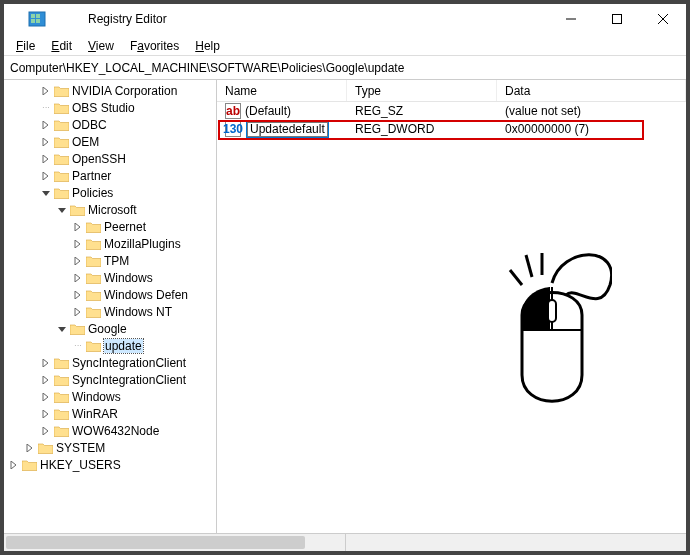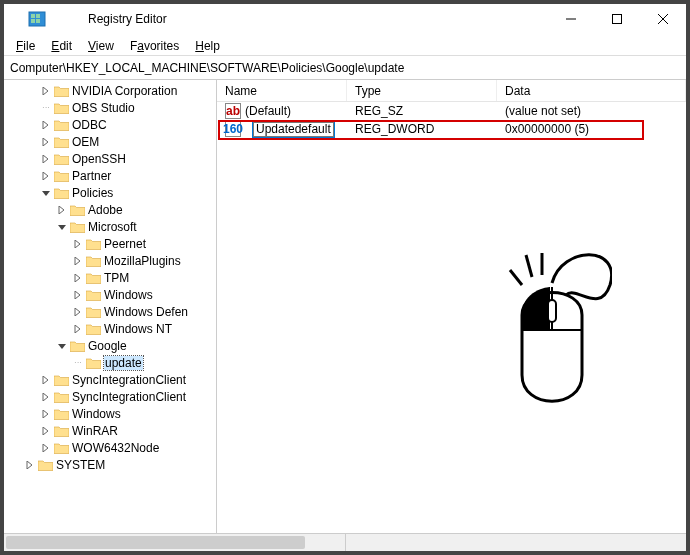--- a/index.html
+++ b/index.html
@@ -141,21 +141,21 @@
   .val-icon.dw { color:#06c; }
   .edit-mode {
     background:#fff;
     border:1px solid #777;
     outline: 1px solid #0078d7;
     outline-offset: 0px;
     padding: 0 2px;
     height: 15px;
     display: inline-flex;
     align-items: center;
-    margin-left: 8px;
+    margin-left: 2px;
   }
   .red-box {
     position:absolute;
     border: 2px solid #d40000;
     pointer-events:none;
   }
   
   .statusbar {
     height:18px;
     border-top:1px solid #ccc;
@@ -291,158 +291,147 @@
             </svg>
           </span>
           <span class="fld"><svg class="folder-svg" viewBox="0 0 15 12">
               <use href="#folder"></use>
             </svg></span>
           <span class="lbl">Policies</span>
         </div>
         <div class="tnode" style="--d: 3;">
           <span class="exp">
             <svg width="8" height="8">
-              <path d="M1 0 L6 4 L1 8 Z" fill="none" stroke="#666"></path>
-            </svg>
-          </span>
-          <span class="fld"><svg class="folder-svg" viewBox="0 0 15 12">
-              <use href="#folder"></use>
-            </svg></span>
-          <span class="lbl">Adobe</span>
+              <path d="M0 2 L8 2 L4 7 Z" fill="#444"></path>
+            </svg>
+          </span>
+          <span class="fld"><svg class="folder-svg" viewBox="0 0 15 12">
+              <use href="#folder"></use>
+            </svg></span>
+          <span class="lbl">Microsoft</span>
+        </div>
+        <div class="tnode" style="--d: 4;">
+          <span class="exp">
+            <svg width="8" height="8">
+              <path d="M1 0 L6 4 L1 8 Z" fill="none" stroke="#666"></path>
+            </svg>
+          </span>
+          <span class="fld"><svg class="folder-svg" viewBox="0 0 15 12">
+              <use href="#folder"></use>
+            </svg></span>
+          <span class="lbl">Peernet</span>
+        </div>
+        <div class="tnode" style="--d: 4;">
+          <span class="exp">
+            <svg width="8" height="8">
+              <path d="M1 0 L6 4 L1 8 Z" fill="none" stroke="#666"></path>
+            </svg>
+          </span>
+          <span class="fld"><svg class="folder-svg" viewBox="0 0 15 12">
+              <use href="#folder"></use>
+            </svg></span>
+          <span class="lbl">MozillaPlugins</span>
+        </div>
+        <div class="tnode" style="--d: 4;">
+          <span class="exp">
+            <svg width="8" height="8">
+              <path d="M1 0 L6 4 L1 8 Z" fill="none" stroke="#666"></path>
+            </svg>
+          </span>
+          <span class="fld"><svg class="folder-svg" viewBox="0 0 15 12">
+              <use href="#folder"></use>
+            </svg></span>
+          <span class="lbl">TPM</span>
+        </div>
+        <div class="tnode" style="--d: 4;">
+          <span class="exp">
+            <svg width="8" height="8">
+              <path d="M1 0 L6 4 L1 8 Z" fill="none" stroke="#666"></path>
+            </svg>
+          </span>
+          <span class="fld"><svg class="folder-svg" viewBox="0 0 15 12">
+              <use href="#folder"></use>
+            </svg></span>
+          <span class="lbl">Windows</span>
+        </div>
+        <div class="tnode" style="--d: 4;">
+          <span class="exp">
+            <svg width="8" height="8">
+              <path d="M1 0 L6 4 L1 8 Z" fill="none" stroke="#666"></path>
+            </svg>
+          </span>
+          <span class="fld"><svg class="folder-svg" viewBox="0 0 15 12">
+              <use href="#folder"></use>
+            </svg></span>
+          <span class="lbl">Windows Defen</span>
+        </div>
+        <div class="tnode" style="--d: 4;">
+          <span class="exp">
+            <svg width="8" height="8">
+              <path d="M1 0 L6 4 L1 8 Z" fill="none" stroke="#666"></path>
+            </svg>
+          </span>
+          <span class="fld"><svg class="folder-svg" viewBox="0 0 15 12">
+              <use href="#folder"></use>
+            </svg></span>
+          <span class="lbl">Windows NT</span>
         </div>
         <div class="tnode" style="--d: 3;">
           <span class="exp">
             <svg width="8" height="8">
               <path d="M0 2 L8 2 L4 7 Z" fill="#444"></path>
             </svg>
           </span>
           <span class="fld"><svg class="folder-svg" viewBox="0 0 15 12">
               <use href="#folder"></use>
             </svg></span>
-          <span class="lbl">Microsoft</span>
-        </div>
-        <div class="tnode" style="--d: 4;">
-          <span class="exp">
-            <svg width="8" height="8">
-              <path d="M1 0 L6 4 L1 8 Z" fill="none" stroke="#666"></path>
-            </svg>
-          </span>
-          <span class="fld"><svg class="folder-svg" viewBox="0 0 15 12">
-              <use href="#folder"></use>
-            </svg></span>
-          <span class="lbl">Peernet</span>
-        </div>
-        <div class="tnode" style="--d: 4;">
-          <span class="exp">
-            <svg width="8" height="8">
-              <path d="M1 0 L6 4 L1 8 Z" fill="none" stroke="#666"></path>
-            </svg>
-          </span>
-          <span class="fld"><svg class="folder-svg" viewBox="0 0 15 12">
-              <use href="#folder"></use>
-            </svg></span>
-          <span class="lbl">MozillaPlugins</span>
-        </div>
-        <div class="tnode" style="--d: 4;">
-          <span class="exp">
-            <svg width="8" height="8">
-              <path d="M1 0 L6 4 L1 8 Z" fill="none" stroke="#666"></path>
-            </svg>
-          </span>
-          <span class="fld"><svg class="folder-svg" viewBox="0 0 15 12">
-              <use href="#folder"></use>
-            </svg></span>
-          <span class="lbl">TPM</span>
-        </div>
-        <div class="tnode" style="--d: 4;">
+          <span class="lbl">Google</span>
+        </div>
+        <div class="tnode sel" style="--d: 4;">
+          <span class="exp">
+            <span class="dotted">···</span>
+          </span>
+          <span class="fld"><svg class="folder-svg" viewBox="0 0 15 12">
+              <use href="#folder"></use>
+            </svg></span>
+          <span class="lbl">update</span>
+        </div>
+        <div class="tnode" style="--d: 2;">
+          <span class="exp">
+            <svg width="8" height="8">
+              <path d="M1 0 L6 4 L1 8 Z" fill="none" stroke="#666"></path>
+            </svg>
+          </span>
+          <span class="fld"><svg class="folder-svg" viewBox="0 0 15 12">
+              <use href="#folder"></use>
+            </svg></span>
+          <span class="lbl">SyncIntegrationClient</span>
+        </div>
+        <div class="tnode" style="--d: 2;">
+          <span class="exp">
+            <svg width="8" height="8">
+              <path d="M1 0 L6 4 L1 8 Z" fill="none" stroke="#666"></path>
+            </svg>
+          </span>
+          <span class="fld"><svg class="folder-svg" viewBox="0 0 15 12">
+              <use href="#folder"></use>
+            </svg></span>
+          <span class="lbl">SyncIntegrationClient</span>
+        </div>
+        <div class="tnode" style="--d: 2;">
           <span class="exp">
             <svg width="8" height="8">
               <path d="M1 0 L6 4 L1 8 Z" fill="none" stroke="#666"></path>
             </svg>
           </span>
           <span class="fld"><svg class="folder-svg" viewBox="0 0 15 12">
               <use href="#folder"></use>
             </svg></span>
           <span class="lbl">Windows</span>
         </div>
-        <div class="tnode" style="--d: 4;">
-          <span class="exp">
-            <svg width="8" height="8">
-              <path d="M1 0 L6 4 L1 8 Z" fill="none" stroke="#666"></path>
-            </svg>
-          </span>
-          <span class="fld"><svg class="folder-svg" viewBox="0 0 15 12">
-              <use href="#folder"></use>
-            </svg></span>
-          <span class="lbl">Windows Defen</span>
-        </div>
-        <div class="tnode" style="--d: 4;">
-          <span class="exp">
-            <svg width="8" height="8">
-              <path d="M1 0 L6 4 L1 8 Z" fill="none" stroke="#666"></path>
-            </svg>
-          </span>
-          <span class="fld"><svg class="folder-svg" viewBox="0 0 15 12">
-              <use href="#folder"></use>
-            </svg></span>
-          <span class="lbl">Windows NT</span>
-        </div>
-        <div class="tnode" style="--d: 3;">
-          <span class="exp">
-            <svg width="8" height="8">
-              <path d="M0 2 L8 2 L4 7 Z" fill="#444"></path>
-            </svg>
-          </span>
-          <span class="fld"><svg class="folder-svg" viewBox="0 0 15 12">
-              <use href="#folder"></use>
-            </svg></span>
-          <span class="lbl">Google</span>
-        </div>
-        <div class="tnode sel" style="--d: 4;">
-          <span class="exp">
-            <span class="dotted">···</span>
-          </span>
-          <span class="fld"><svg class="folder-svg" viewBox="0 0 15 12">
-              <use href="#folder"></use>
-            </svg></span>
-          <span class="lbl">update</span>
-        </div>
-        <div class="tnode" style="--d: 2;">
-          <span class="exp">
-            <svg width="8" height="8">
-              <path d="M1 0 L6 4 L1 8 Z" fill="none" stroke="#666"></path>
-            </svg>
-          </span>
-          <span class="fld"><svg class="folder-svg" viewBox="0 0 15 12">
-              <use href="#folder"></use>
-            </svg></span>
-          <span class="lbl">SyncIntegrationClient</span>
-        </div>
-        <div class="tnode" style="--d: 2;">
-          <span class="exp">
-            <svg width="8" height="8">
-              <path d="M1 0 L6 4 L1 8 Z" fill="none" stroke="#666"></path>
-            </svg>
-          </span>
-          <span class="fld"><svg class="folder-svg" viewBox="0 0 15 12">
-              <use href="#folder"></use>
-            </svg></span>
-          <span class="lbl">SyncIntegrationClient</span>
-        </div>
-        <div class="tnode" style="--d: 2;">
-          <span class="exp">
-            <svg width="8" height="8">
-              <path d="M1 0 L6 4 L1 8 Z" fill="none" stroke="#666"></path>
-            </svg>
-          </span>
-          <span class="fld"><svg class="folder-svg" viewBox="0 0 15 12">
-              <use href="#folder"></use>
-            </svg></span>
-          <span class="lbl">Windows</span>
-        </div>
         <div class="tnode" style="--d: 2;">
           <span class="exp">
             <svg width="8" height="8">
               <path d="M1 0 L6 4 L1 8 Z" fill="none" stroke="#666"></path>
             </svg>
           </span>
           <span class="fld"><svg class="folder-svg" viewBox="0 0 15 12">
               <use href="#folder"></use>
             </svg></span>
           <span class="lbl">WinRAR</span>
@@ -461,20 +450,31 @@
         <div class="tnode" style="--d: 1;">
           <span class="exp">
             <svg width="8" height="8">
               <path d="M1 0 L6 4 L1 8 Z" fill="none" stroke="#666"></path>
             </svg>
           </span>
           <span class="fld"><svg class="folder-svg" viewBox="0 0 15 12">
               <use href="#folder"></use>
             </svg></span>
           <span class="lbl">SYSTEM</span>
+        </div>
+        <div class="tnode" style="--d: 0;">
+          <span class="exp">
+            <svg width="8" height="8">
+              <path d="M1 0 L6 4 L1 8 Z" fill="none" stroke="#666"></path>
+            </svg>
+          </span>
+          <span class="fld"><svg class="folder-svg" viewBox="0 0 15 12">
+              <use href="#folder"></use>
+            </svg></span>
+          <span class="lbl">HKEY_USERS</span>
         </div>
       </div>
   </div>
 
   <div class="list-pane">
     <div class="list-header">
       <div class="col name">Name</div>
       <div class="col type">Type</div>
       <div class="col data">Data</div>
     </div>
@@ -482,25 +482,25 @@
         <div class="list-row">
           <div class="cell name">
             <span class="val-icon sz">ab</span>
             <span>(Default)</span>
           </div>
           <div class="cell type">REG_SZ</div>
           <div class="cell data">(value not set)</div>
         </div>
         <div class="list-row">
           <div class="cell name">
-            <span class="val-icon dw">160</span>
+            <span class="val-icon dw">130</span>
             <span class="edit-mode">Updatedefault</span>
           </div>
           <div class="cell type">REG_DWORD</div>
-          <div class="cell data">0x00000000 (5)</div>
+          <div class="cell data">0x00000000 (7)</div>
         </div>
       </div>
     <div class="red-box" style="left:1px;top:40px;width:426px;height:20px;"></div>
 
     <div class="mouse-overlay">
       <svg width="120" height="180" viewBox="0 0 120 180">
 
         <path d="M60 38 C 70 0, 130 0, 118 40 C 108 70, 84 40, 74 50" fill="none" stroke="#000" stroke-width="3"></path>
 
         <line x1="18" y1="25" x2="30" y2="40" stroke="#000" stroke-width="3"></line>

